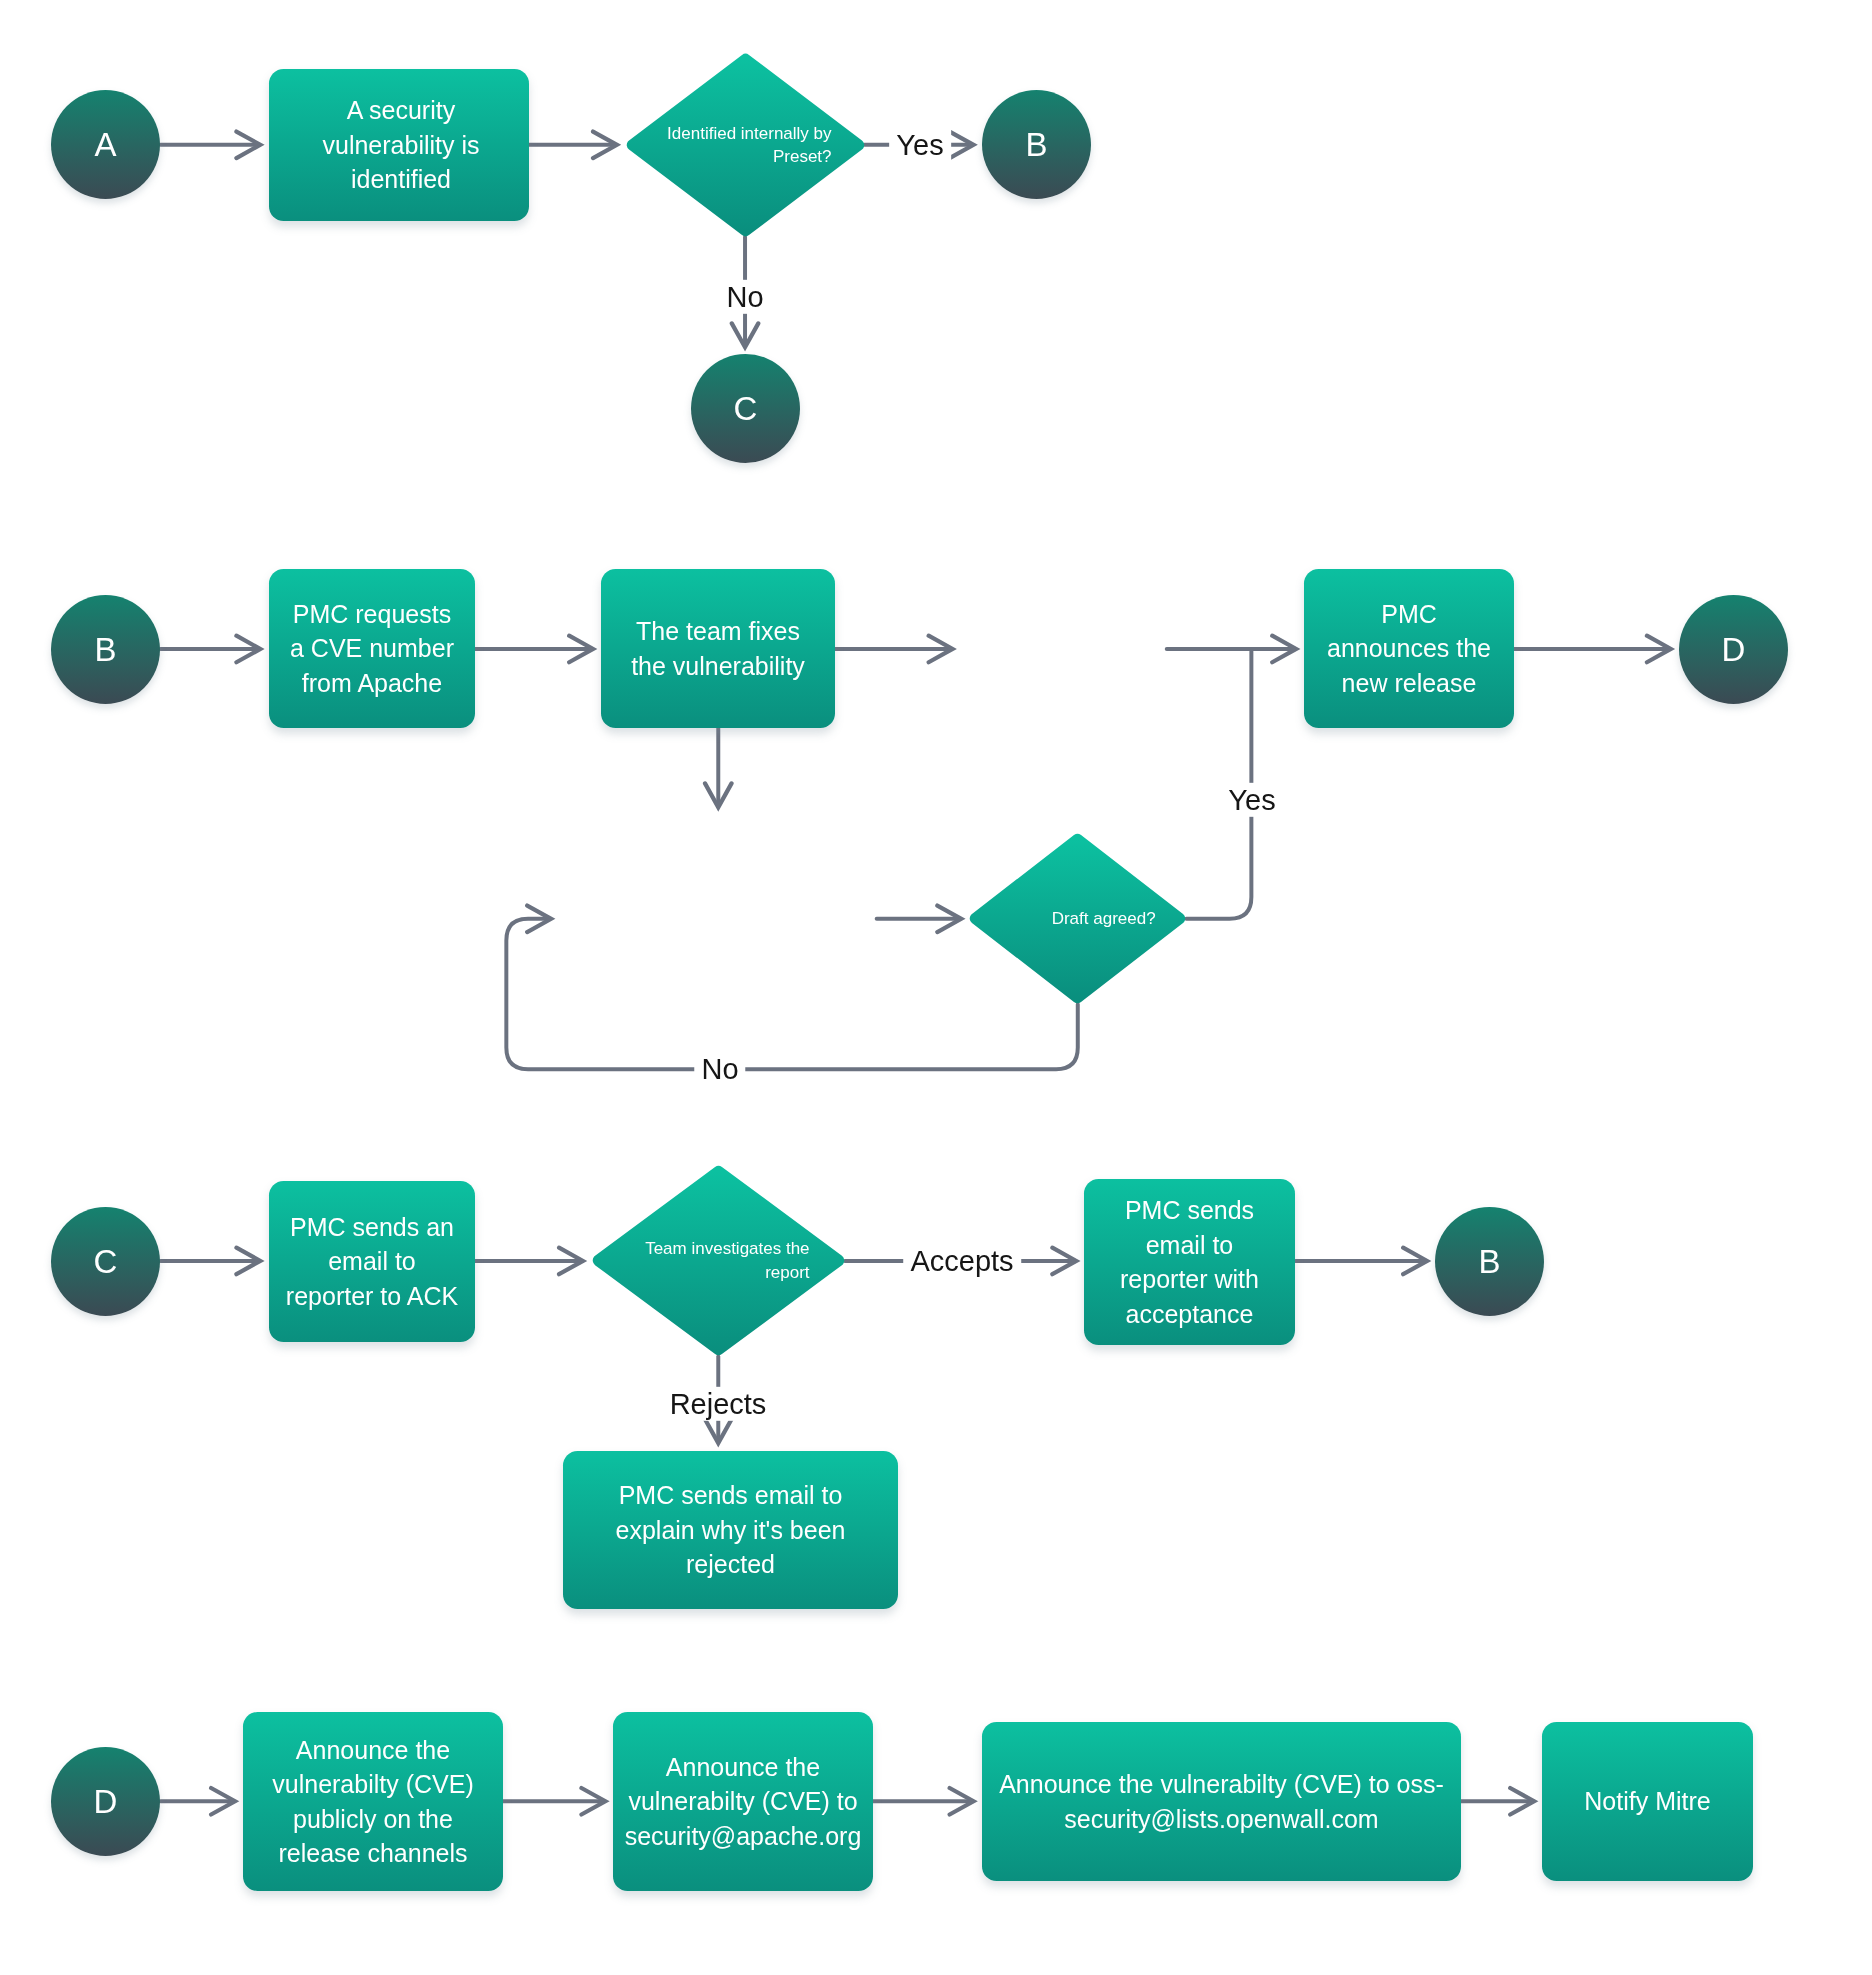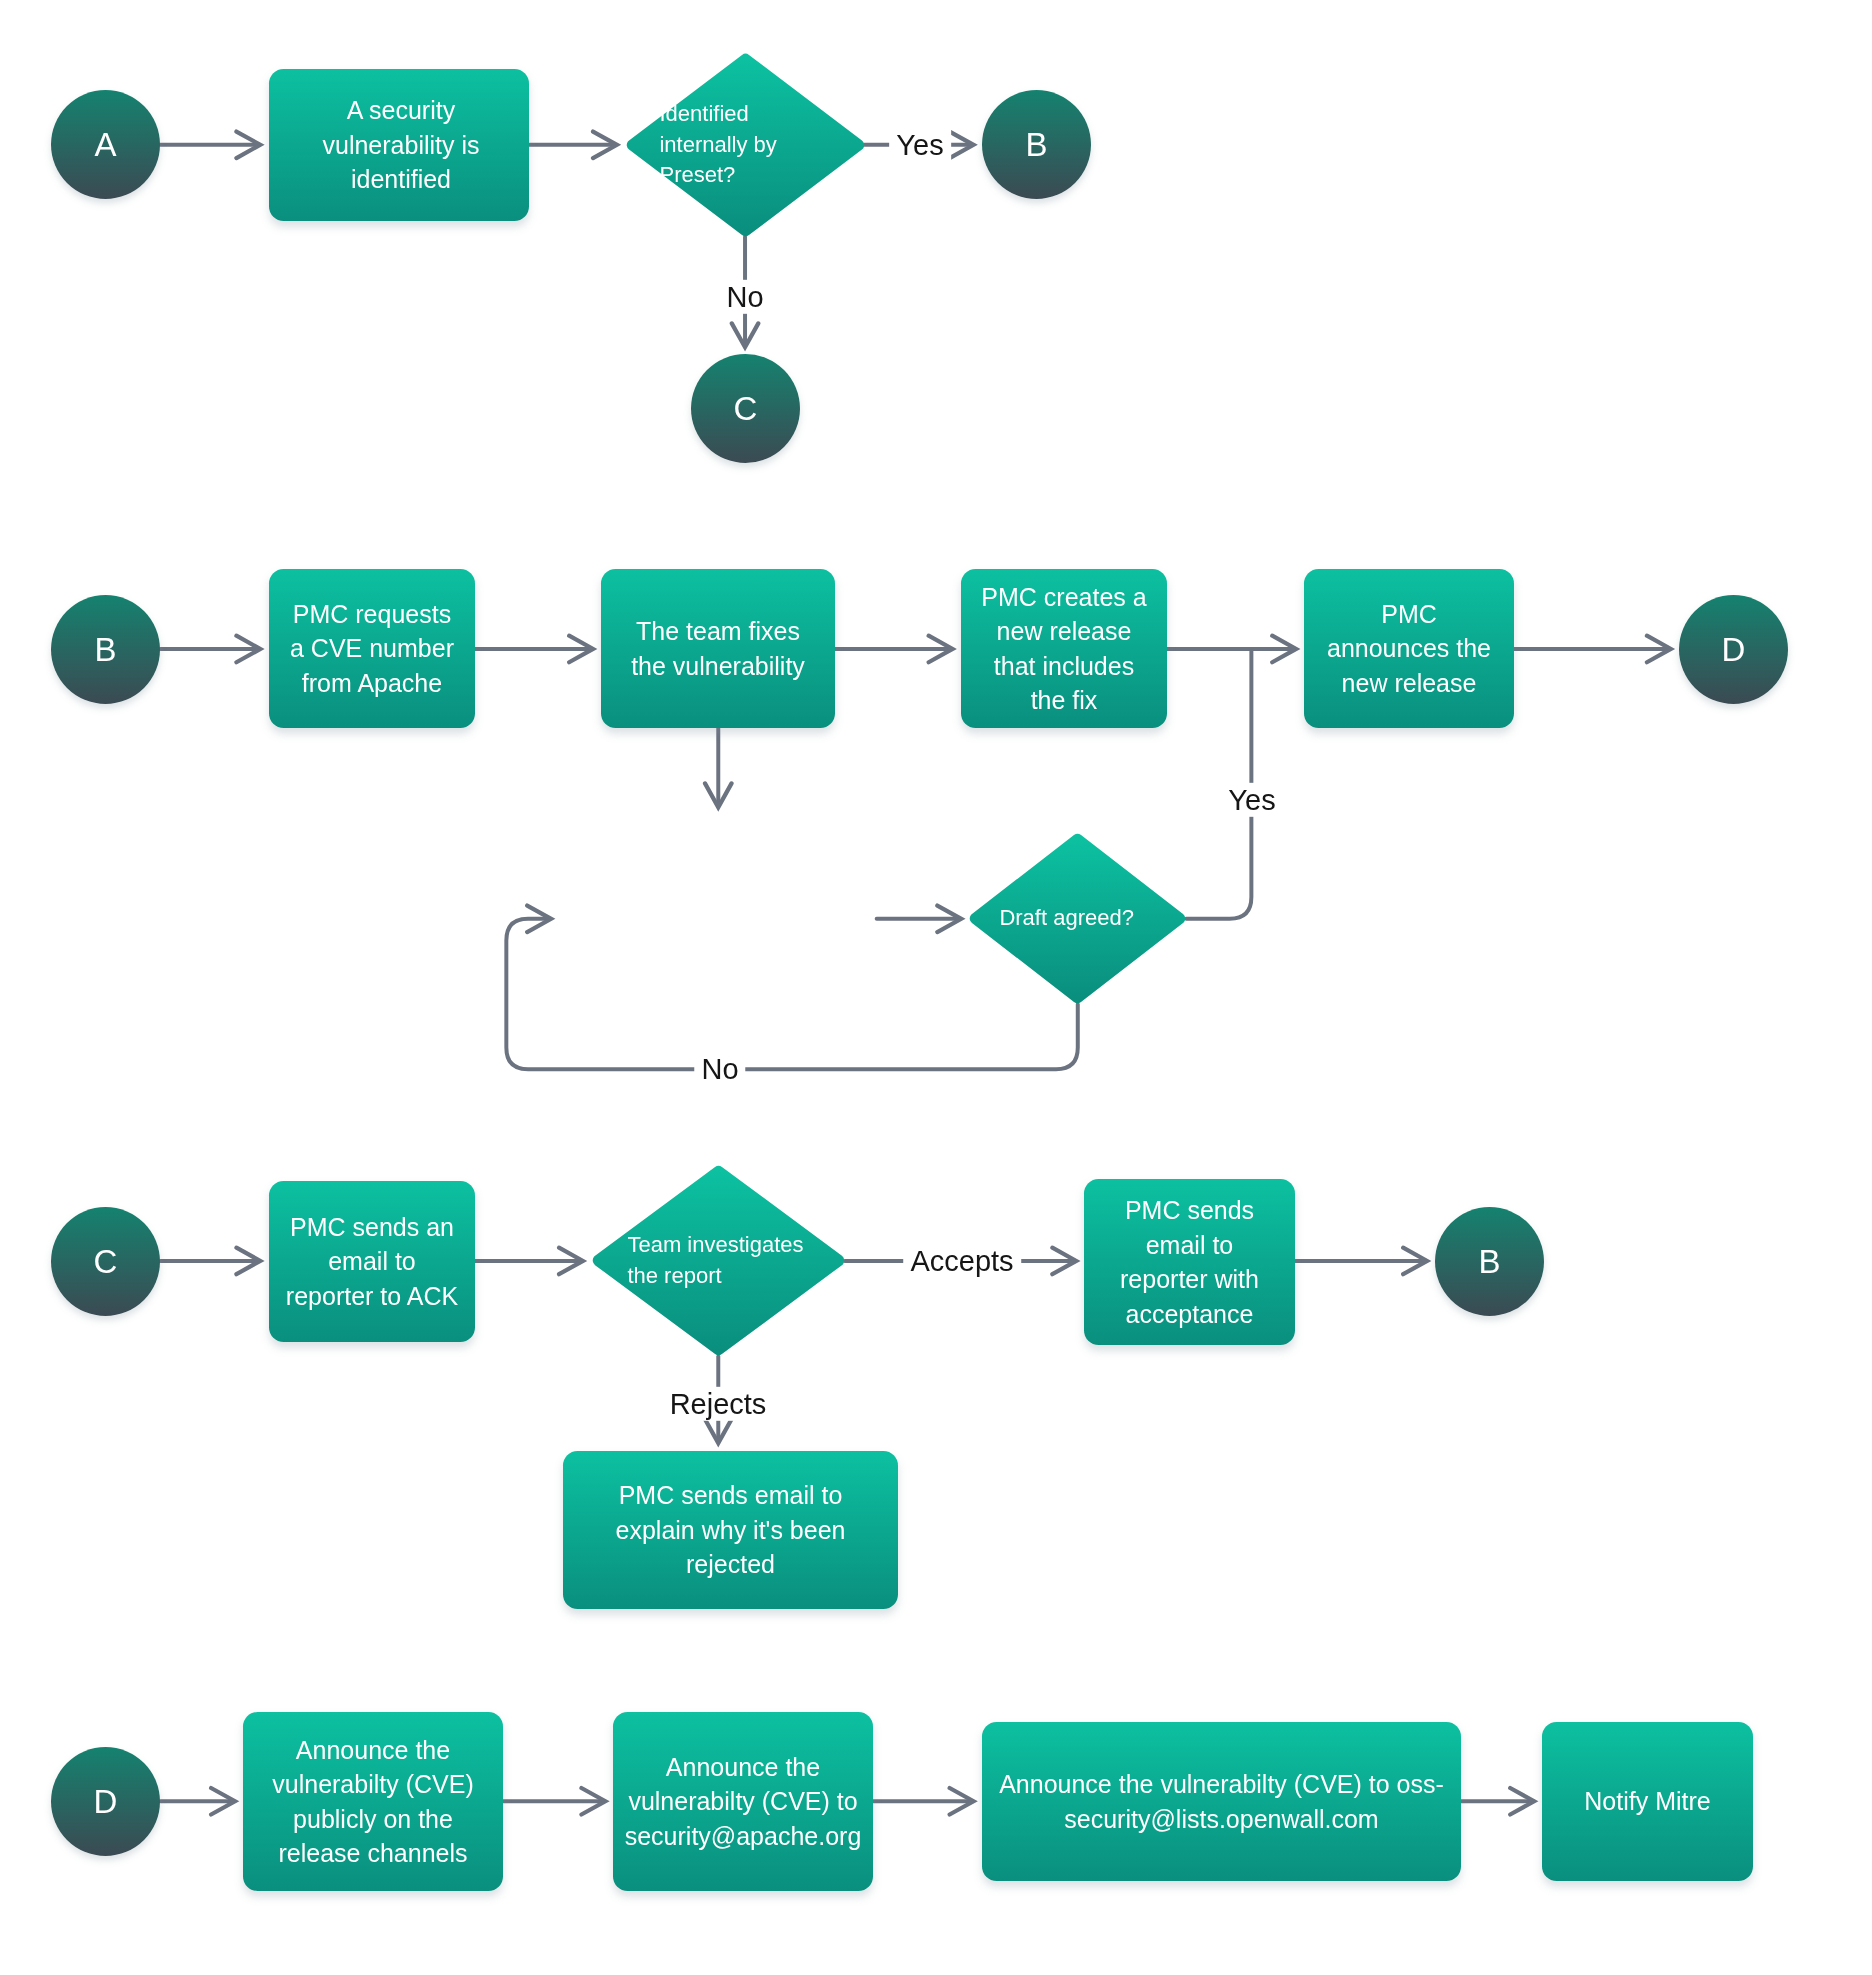--- a/index.html
+++ b/index.html
@@ -22,22 +22,22 @@
   }
   .terminal{
     width:109px;height:109px;border-radius:50%;
     background:linear-gradient(180deg,#15826f 0%,#3b4a53 100%);
     color:#ffffff;font-size:33px;
     box-shadow:0 4.3px 7.2px rgba(120,140,150,0.25);
   }
   .decision{background:transparent;padding:0;}
   .decision svg{position:absolute;left:0;top:0;width:100%;height:100%;}
   .decision .dlabel{
-    position:relative;z-index:2;color:#ffffff;font-size:22px;line-height:1.38;
-    width:72%;text-align:left;
+    position:relative;z-index:2;color:#ffffff;font-size:17px;line-height:1.38;
+    width:72%;text-align:right;
   }
   .edge-label{
     position:absolute;transform:translate(-50%,-50%);
     background:#ffffff;color:#161616;
     font-size:29px;padding:0.7px 7.2px;white-space:nowrap;z-index:3;
   }
 </style>
 </head>
 <body>
 
@@ -116,23 +116,20 @@
   </div>
 
   <div class="node process" style="left:269px;top:569px;width:206px;height:159px;">
     <span>PMC requests a CVE number from Apache</span>
   </div>
 
   <div class="node process" style="left:601px;top:569px;width:234px;height:159px;">
     <span>The team fixes the vulnerability</span>
   </div>
 
-  <div class="node process" style="left:961px;top:569px;width:206px;height:159px;">
-    <span>PMC creates a new release that includes the fix</span>
-  </div>
 
   <div class="node process" style="left:1304px;top:569px;width:210px;height:159px;">
     <span>PMC announces the new release</span>
   </div>
 
   <div class="node terminal" style="left:1679px;top:595px;">
     <span>D</span>
   </div>
 
 

